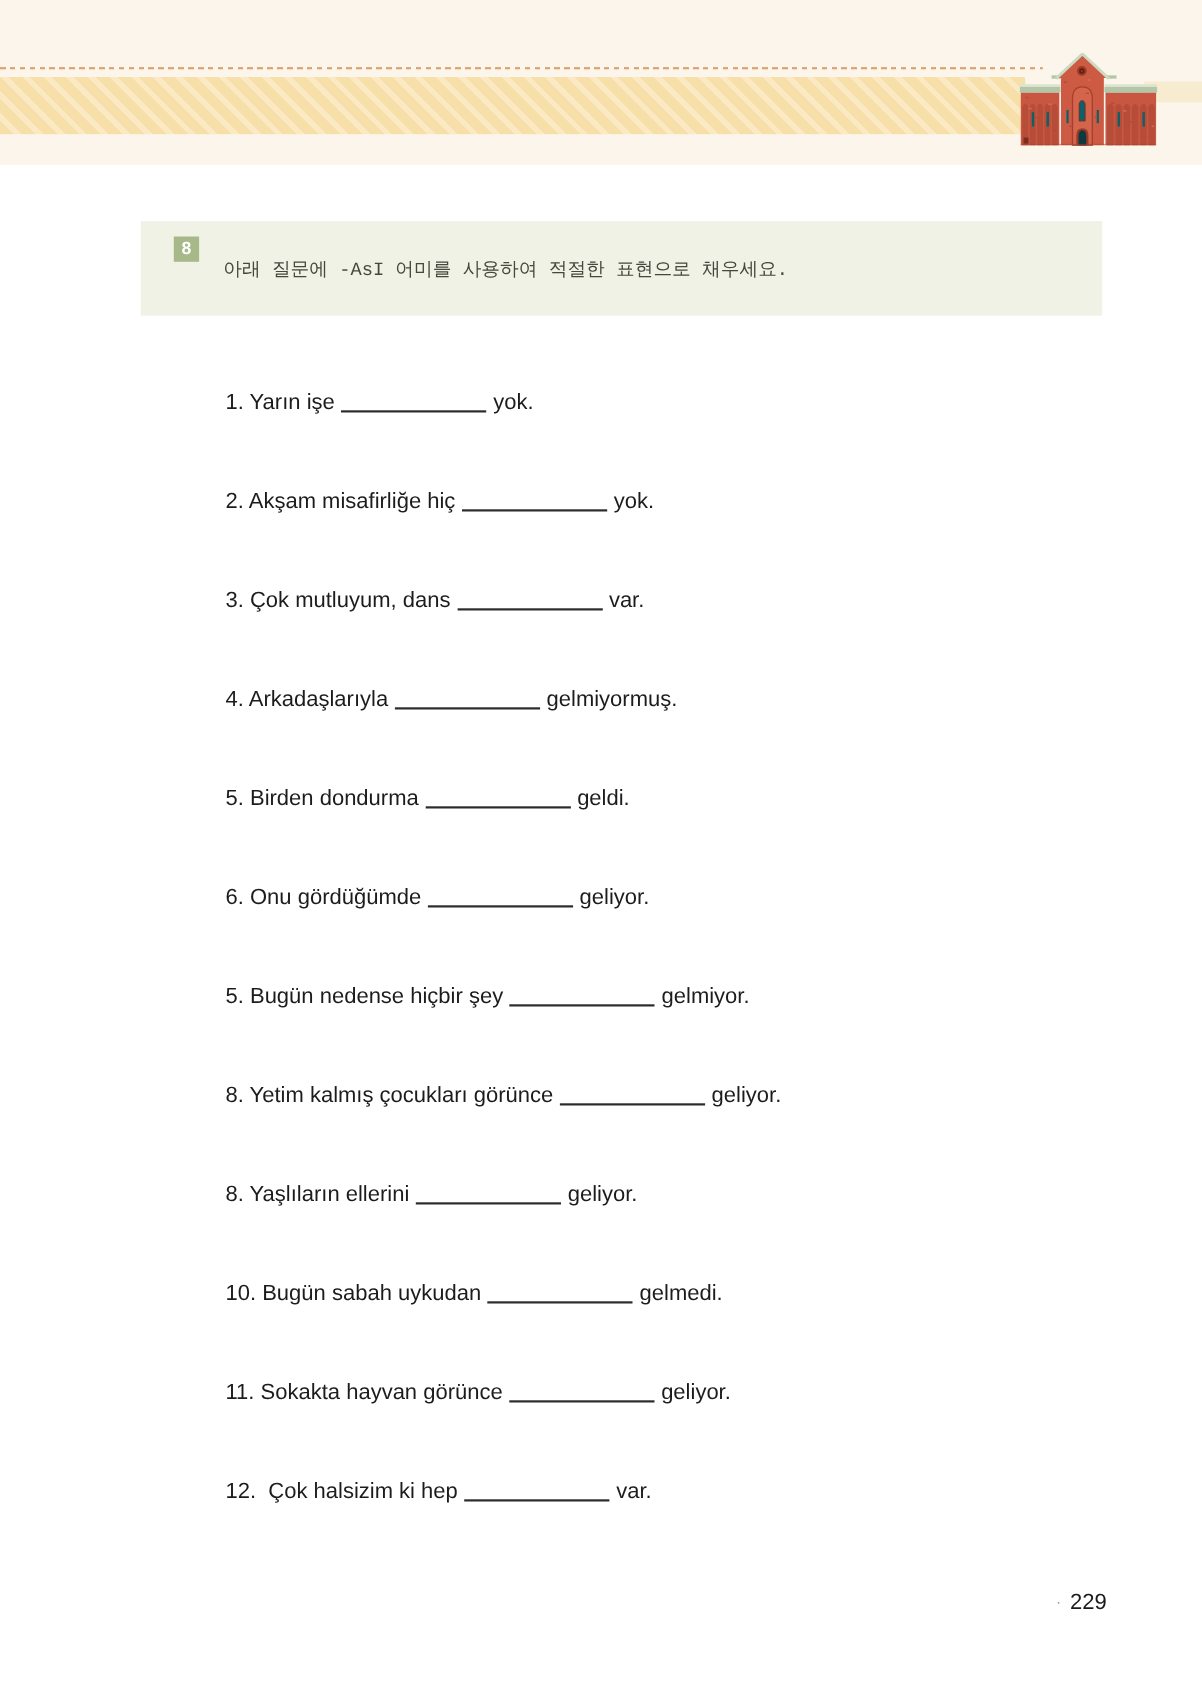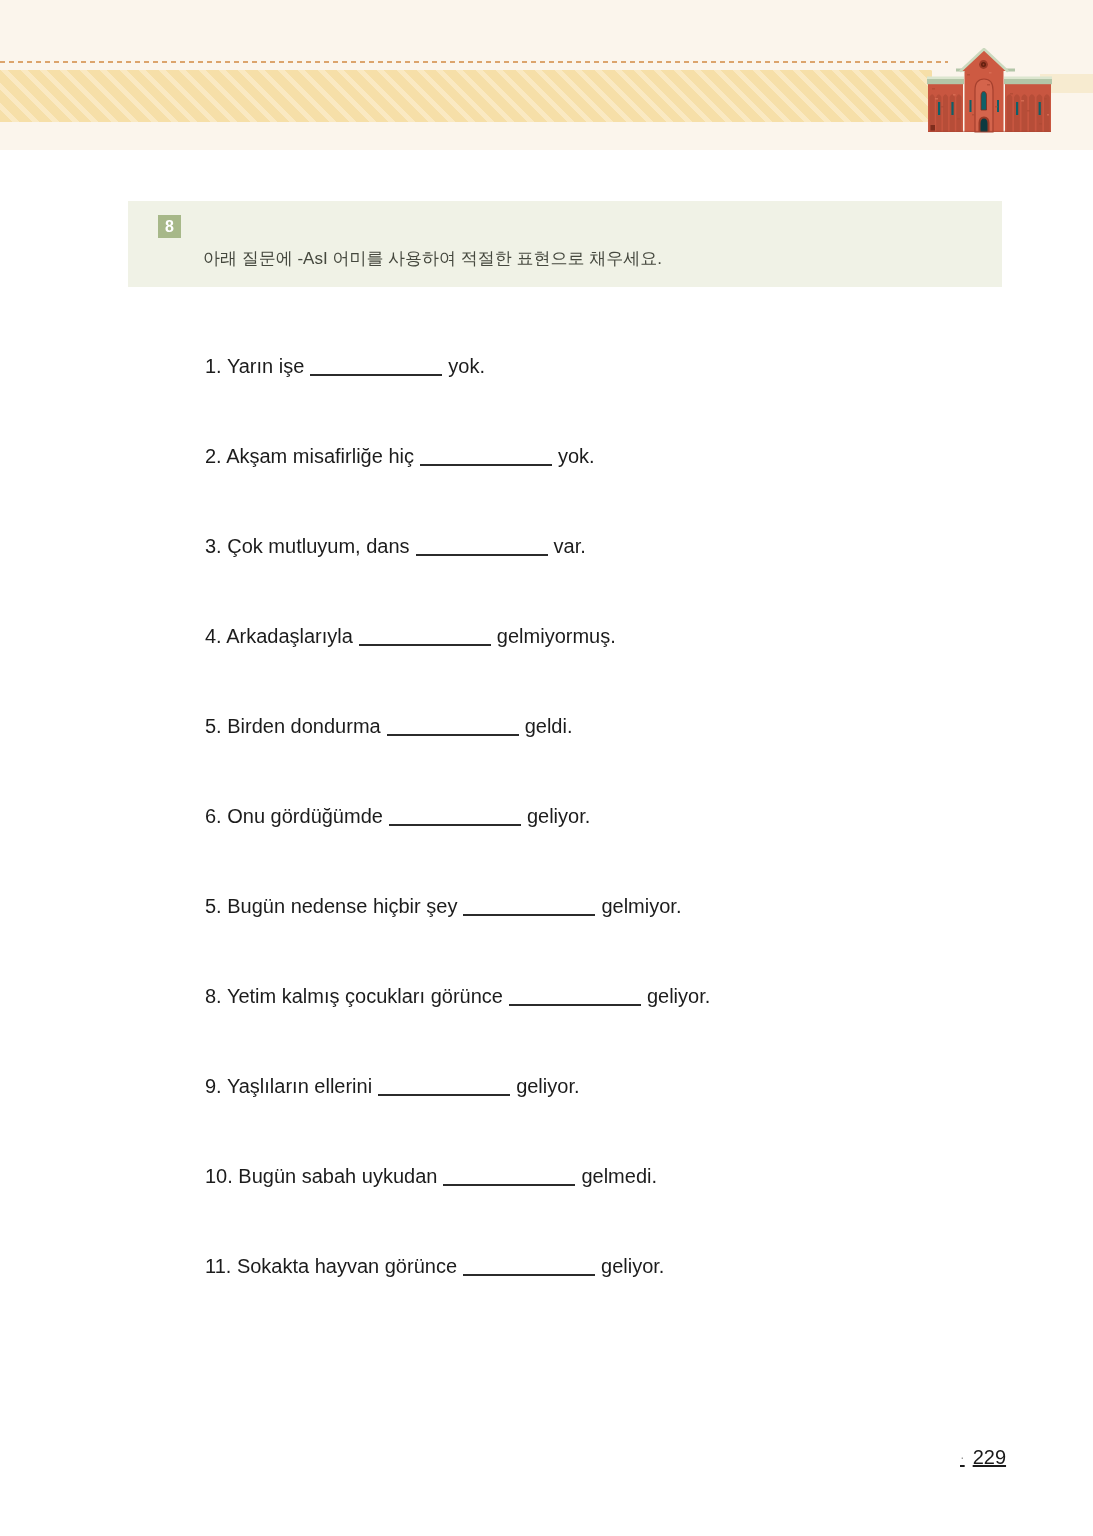--- a/index.html
+++ b/index.html
@@ -39,41 +39,41 @@
     position: absolute; top: 14px; left: 30px; width: 23px; height: 23px;
     background: #A7B889; color: #ffffff;
     font-size: 16px; font-weight: bold; line-height: 23px; text-align: center;
   }
   .title-tr {
     position: absolute; top: 19px; left: 75px;
     color: #2E5B2F; font-size: 20px; font-weight: bold;
     letter-spacing: -0.2px; white-space: nowrap;
   }
   .subtitle-ko {
-    position: absolute; top: 46px; left: 75px;
-    color: #45483E; font-size: 17px; white-space: nowrap;
+    position: absolute; top: 32px; left: 75px;
+    color: #45483E; font-size: 17px; white-space: nowrap; font-family: Liberation Mono, monospace;
   }
   
   .list {
     position: absolute; top: 354px; left: 205px; width: 820px;
   }
   .item {
     height: 90px; font-size: 20px; color: #1c1c1c; line-height: 24px;
     white-space: nowrap;
   }
   .item .pre, .item .post { white-space: pre; }
   .blank {
     display: inline-block; width: 132px; height: 2px;
     border-bottom: 2px solid #2b2b2b;
     margin: 0 6px; vertical-align: -3px;
   }
   
   .page-num {
     position: absolute; top: 1446px; left: 960px;
-    font-size: 20px; color: #1a1a1a; text-decoration: underline;
+    font-size: 20px; color: #1a1a1a;
   }
   .page-num .bullet { color: #9a9a9a; font-size: 14px; margin-right: 8px; vertical-align: 2px; }
 </style>
 </head>
 <body>
 
 <div class="top-area">
   <div class="dashed-line"></div>
   <div class="stripe-band"></div>
   <div class="pale-band"></div>
@@ -167,20 +167,21 @@
 
 <div class="list">
     <div class="item"><span class="pre">1. Yarın işe</span><span class="blank"></span><span class="post">yok.</span></div>
     <div class="item"><span class="pre">2. Akşam misafirliğe hiç</span><span class="blank"></span><span class="post">yok.</span></div>
     <div class="item"><span class="pre">3. Çok mutluyum, dans</span><span class="blank"></span><span class="post">var.</span></div>
     <div class="item"><span class="pre">4. Arkadaşlarıyla</span><span class="blank"></span><span class="post">gelmiyormuş.</span></div>
     <div class="item"><span class="pre">5. Birden dondurma</span><span class="blank"></span><span class="post">geldi.</span></div>
     <div class="item"><span class="pre">6. Onu gördüğümde</span><span class="blank"></span><span class="post">geliyor.</span></div>
     <div class="item"><span class="pre">5. Bugün nedense hiçbir şey</span><span class="blank"></span><span class="post">gelmiyor.</span></div>
     <div class="item"><span class="pre">8. Yetim kalmış çocukları görünce</span><span class="blank"></span><span class="post">geliyor.</span></div>
-    <div class="item"><span class="pre">9. Yaşlıların ellerini</span><span class="blank"></span><span class="post">geliyor.</span></div>
+    <div class="item"><span class="pre">8. Yaşlıların ellerini</span><span class="blank"></span><span class="post">geliyor.</span></div>
     <div class="item"><span class="pre">10. Bugün sabah uykudan</span><span class="blank"></span><span class="post">gelmedi.</span></div>
     <div class="item"><span class="pre">11. Sokakta hayvan görünce</span><span class="blank"></span><span class="post">geliyor.</span></div>
+    <div class="item"><span class="pre">12.  Çok halsizim ki hep</span><span class="blank"></span><span class="post">var.</span></div>
   </div>
 
 <div class="page-num">
   <span class="bullet">·</span><span>229</span>
 </div>
 
 </body></html>

